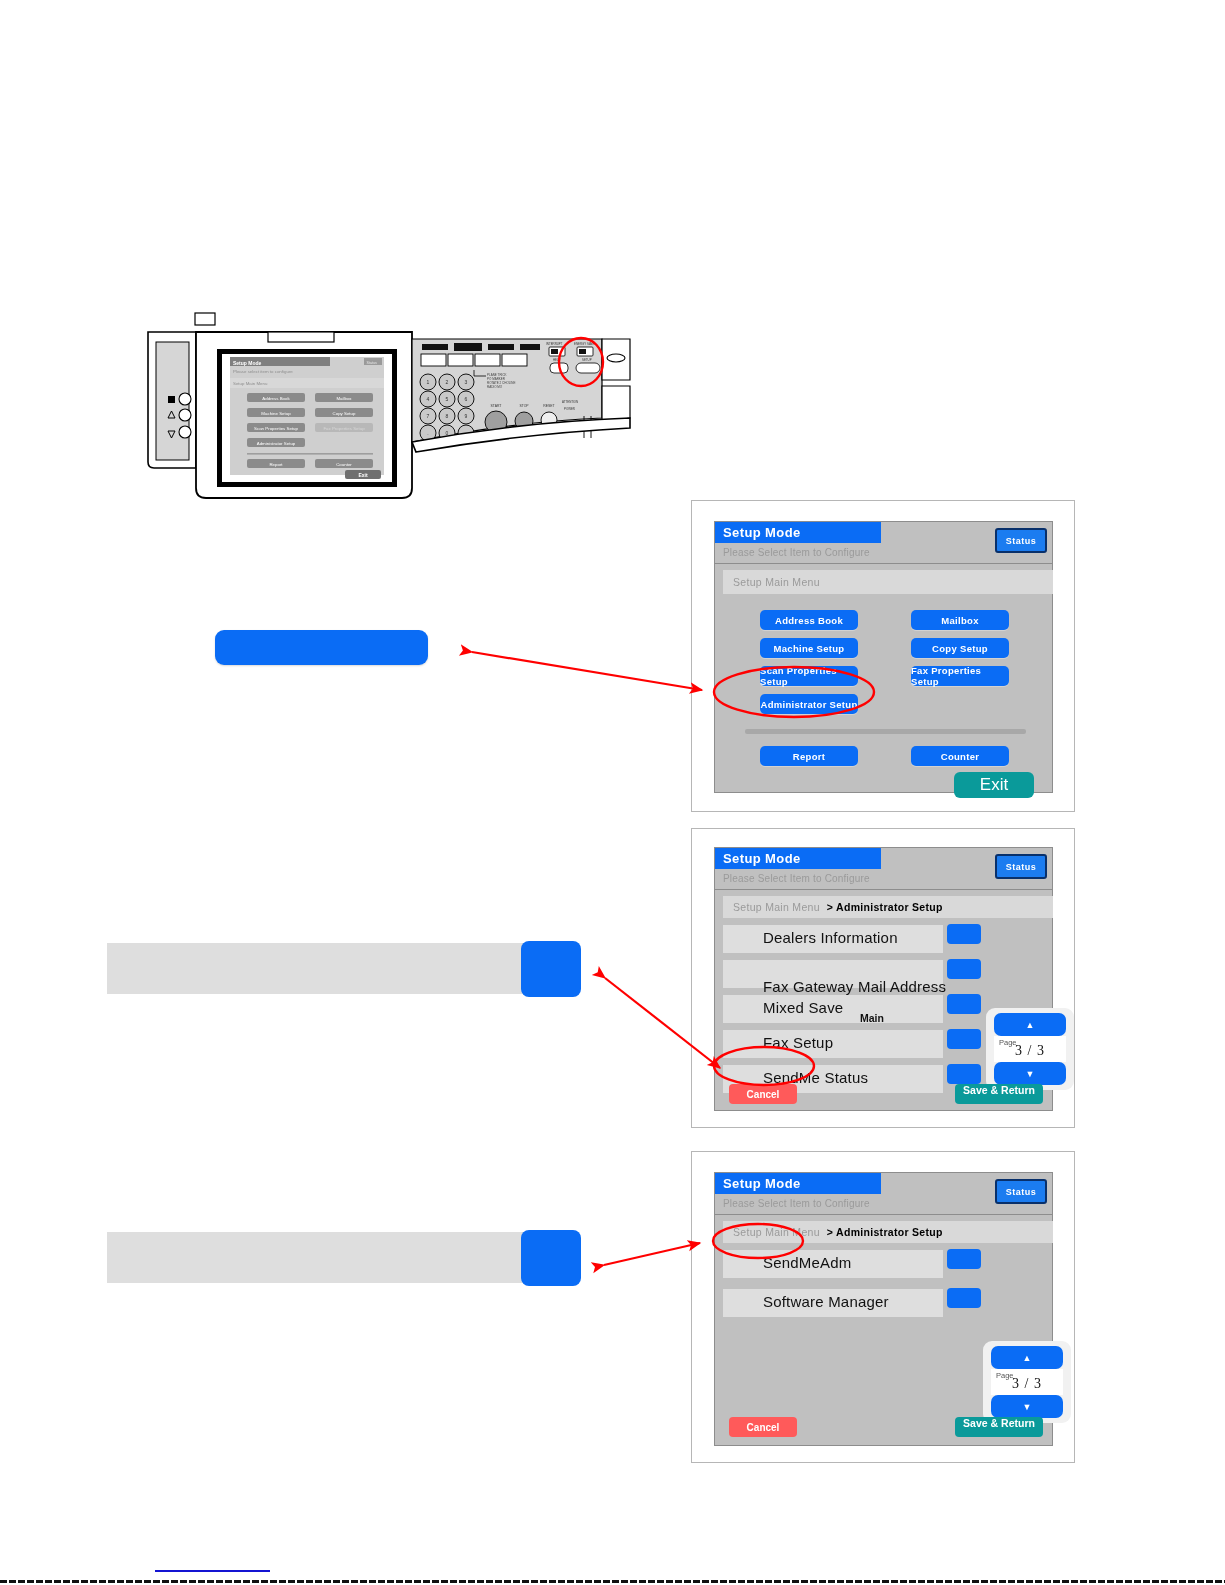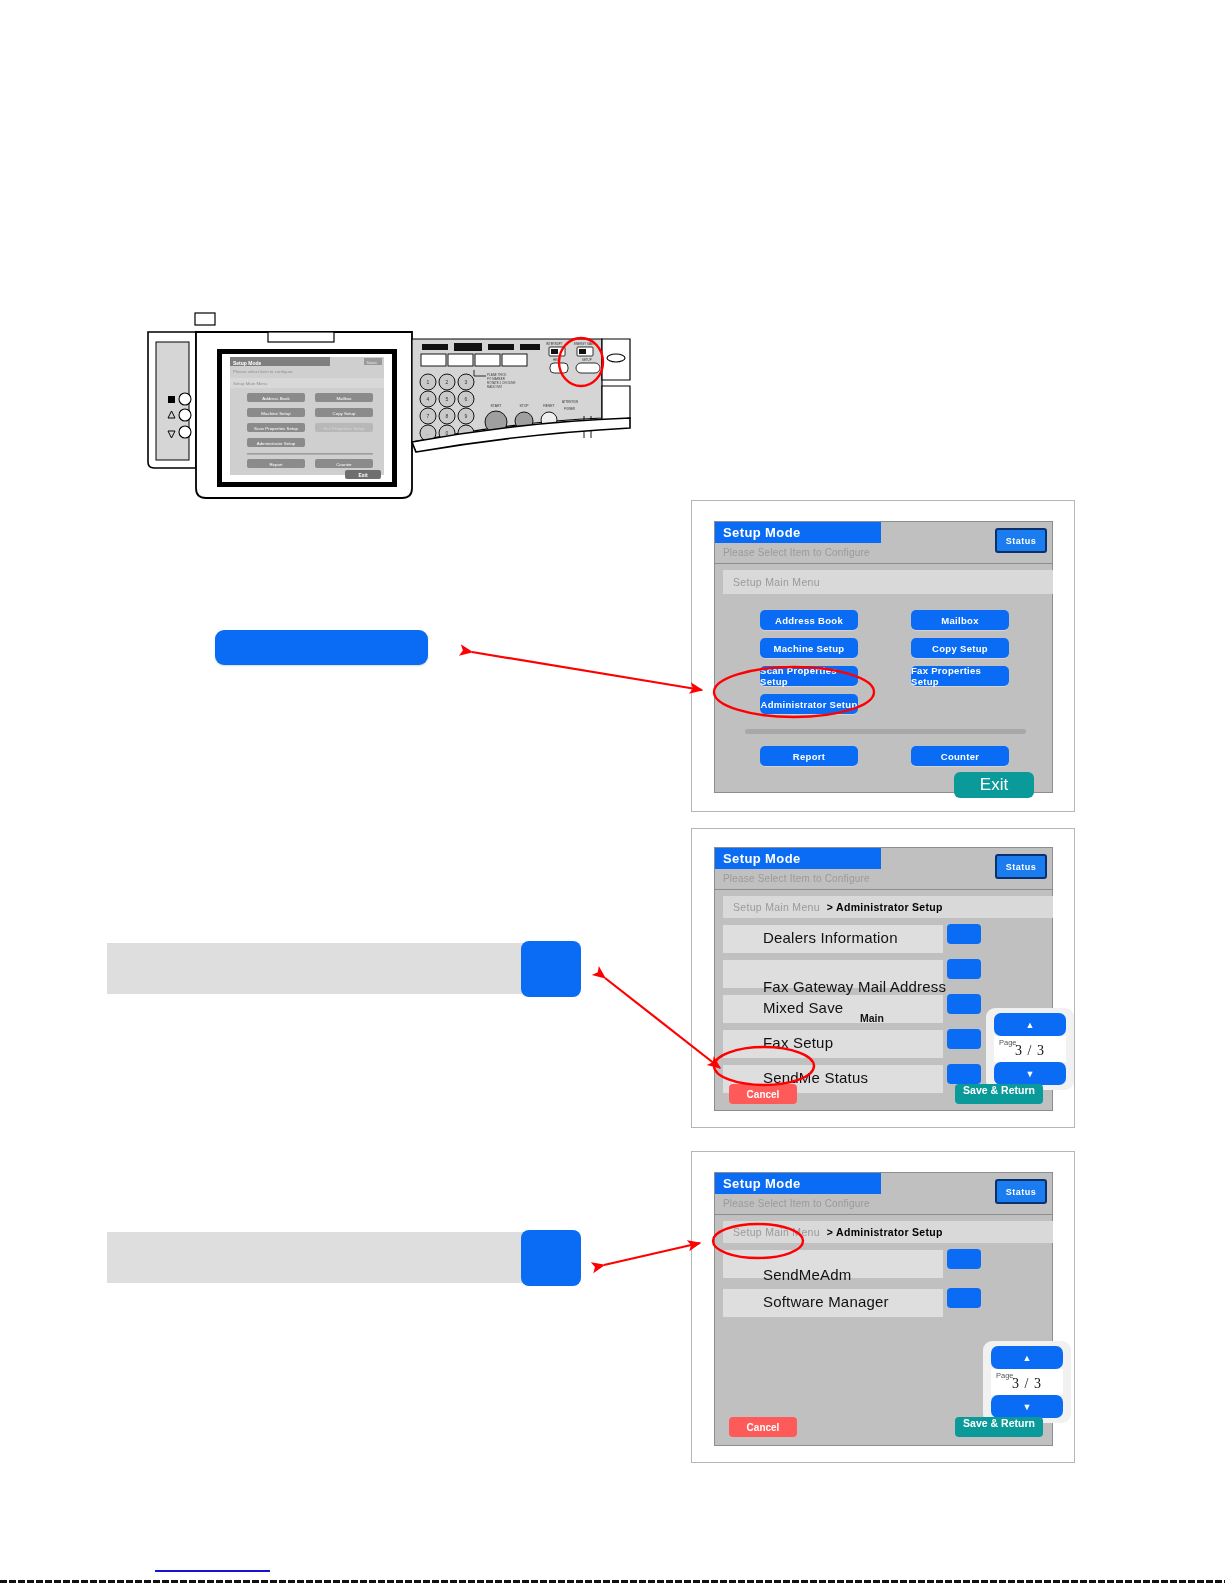--- a/index.html
+++ b/index.html
@@ -339,21 +339,21 @@
     <div class="status-btn" style="left:280px;top:6px;width:48px;height:21px;">
       <span>Status</span>
     </div>
 
     <div class="crumb" style="left:8px;top:48px;width:320px;height:22px;">
       <span>Setup Main Menu</span>
       <b>&gt; Administrator Setup</b>
     </div>
 
     <div class="row" style="left:8px;top:77px;width:220px;height:28px;"></div>
-    <div class="row-label" style="left:14px;top:93px;">SendMeAdm</div>
+    <div class="row-label" style="left:14px;top:81px;">SendMeAdm</div>
     <div class="row-btn" style="left:232px;top:76px;width:34px;height:20px;"></div>
 
     <div class="row" style="left:8px;top:116px;width:220px;height:28px;"></div>
     <div class="row-label" style="left:14px;top:120px;">Software Manager</div>
     <div class="row-btn" style="left:232px;top:115px;width:34px;height:20px;"></div>
 
     <div class="pager" style="left:268px;top:168px;width:88px;height:82px;">
       <div class="pager-up" style="top:5px;">
         <span>▲</span>
         </div>

